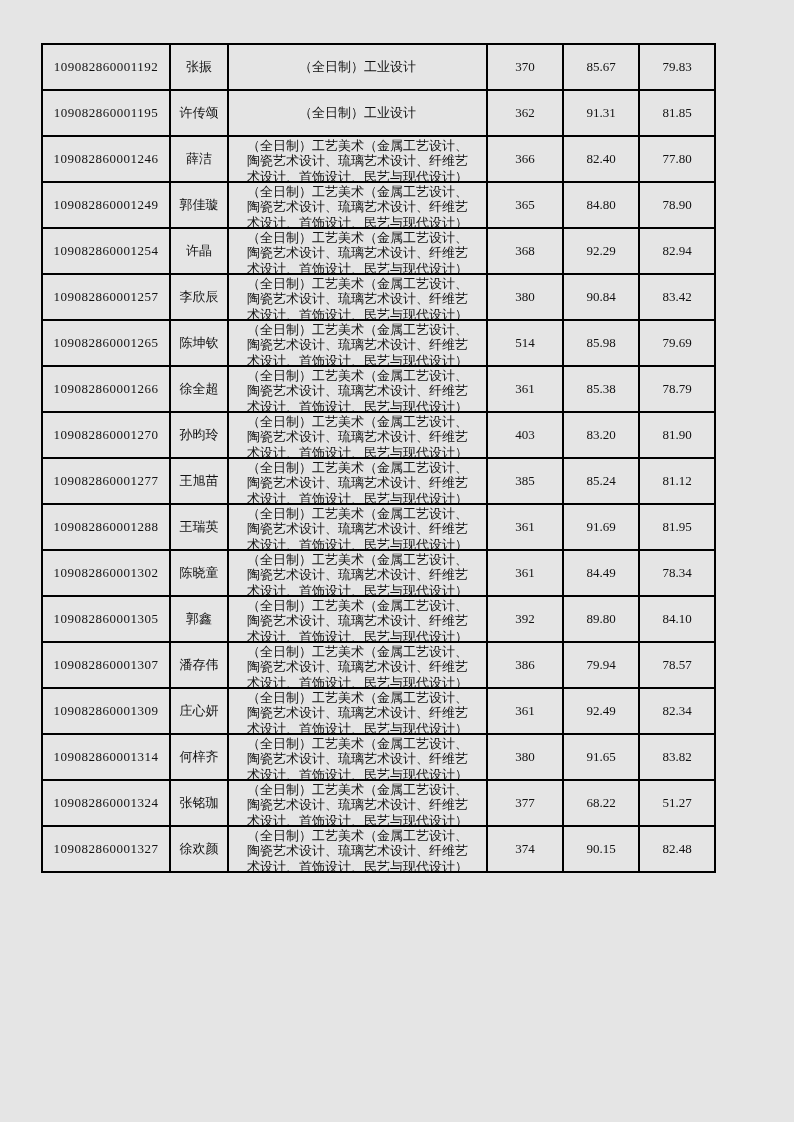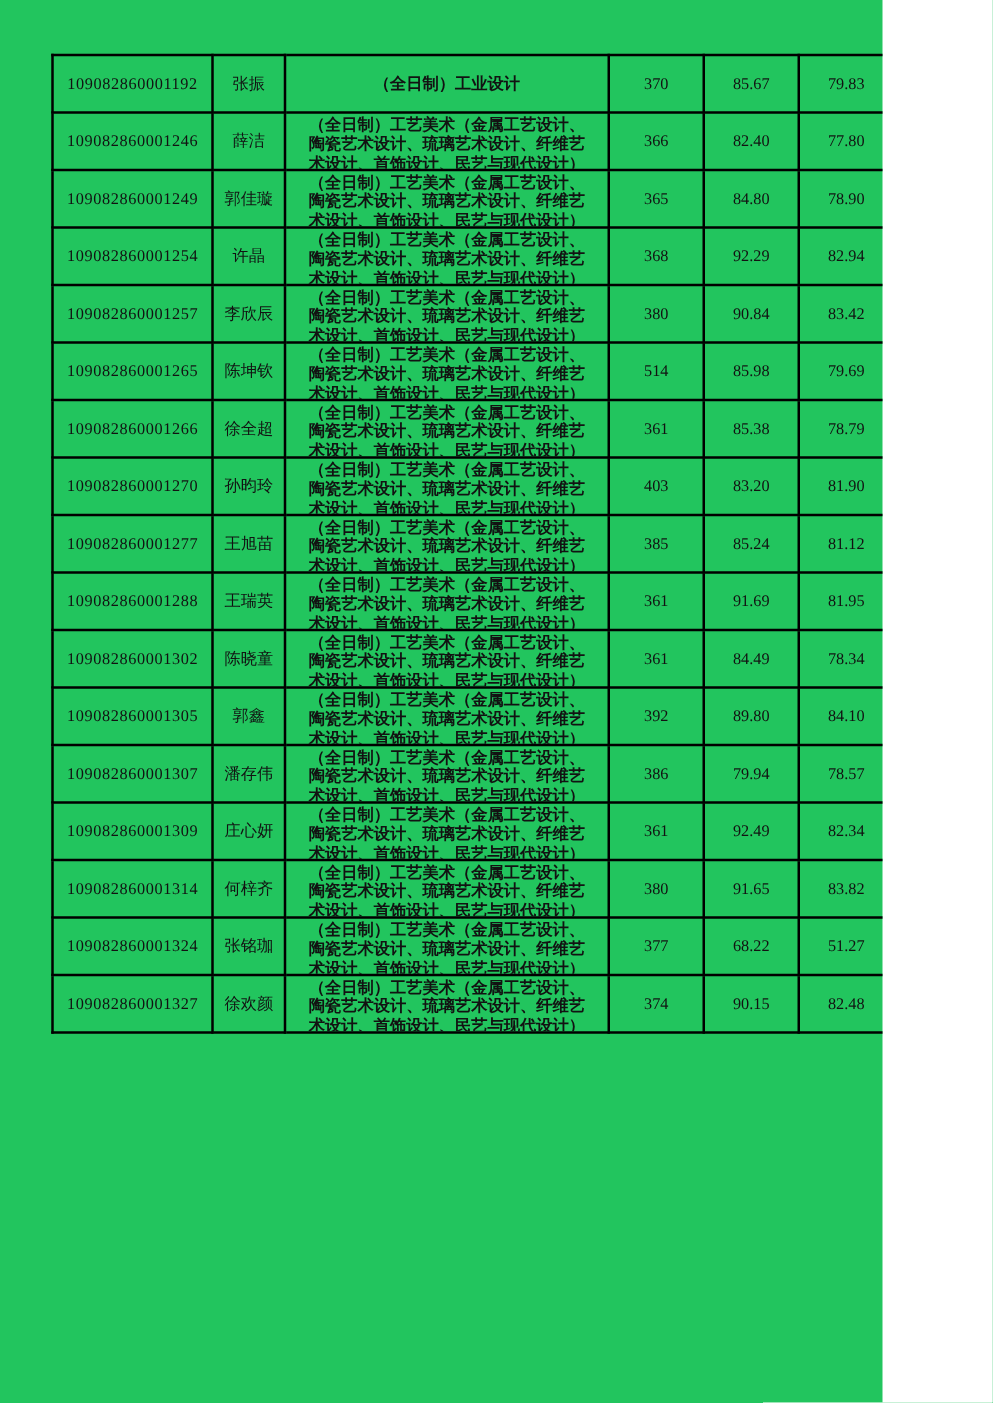--- a/index.html
+++ b/index.html
@@ -2,23 +2,23 @@
 <html lang="zh"><head>
 <meta charset="utf-8">
 <style>
   html, body {
     margin: 0;
     padding: 0;
     background: #ffffff;
   }
   .page {
     position: relative;
-    width: 706px;
+    width: 794px;
     height: 1122px;
-    background: #22c55e;
+    background: #e5e5e5;
     font-family: "Liberation Serif", "DejaVu Serif", serif;
     color: #121212;
     overflow: hidden;
   }
   table.score-table {
     position: absolute;
     left: 41px;
     top: 43px;
     width: 673px;
     border-collapse: collapse;
@@ -39,21 +39,20 @@
     white-space: nowrap;
   }
   .cell-name {
     white-space: nowrap;
   }
   .prog {
     max-height: 43px;
     overflow: hidden;
     line-height: 15.5px;
     padding: 0 13px;
-    font-weight: bold;
   }
   .cell-num {
     white-space: nowrap;
   }
 </style>
 </head>
 <body>
 
 <div class="page">
   <table class="score-table">
@@ -70,20 +69,30 @@
     <td class="cell-id">109082860001192</td>
     <td class="cell-name">张振</td>
     <td class="cell-program">
       <div class="prog">（全日制）工业设计</div>
     </td>
     <td class="cell-num">370</td>
     <td class="cell-num">85.67</td>
     <td class="cell-num">79.83</td>
   </tr>
         <tr>
+    <td class="cell-id">109082860001195</td>
+    <td class="cell-name">许传颂</td>
+    <td class="cell-program">
+      <div class="prog">（全日制）工业设计</div>
+    </td>
+    <td class="cell-num">362</td>
+    <td class="cell-num">91.31</td>
+    <td class="cell-num">81.85</td>
+  </tr>
+        <tr>
     <td class="cell-id">109082860001246</td>
     <td class="cell-name">薛洁</td>
     <td class="cell-program">
       <div class="prog">（全日制）工艺美术（金属工艺设计、陶瓷艺术设计、琉璃艺术设计、纤维艺术设计、首饰设计、民艺与现代设计）</div>
     </td>
     <td class="cell-num">366</td>
     <td class="cell-num">82.40</td>
     <td class="cell-num">77.80</td>
   </tr>
         <tr>

